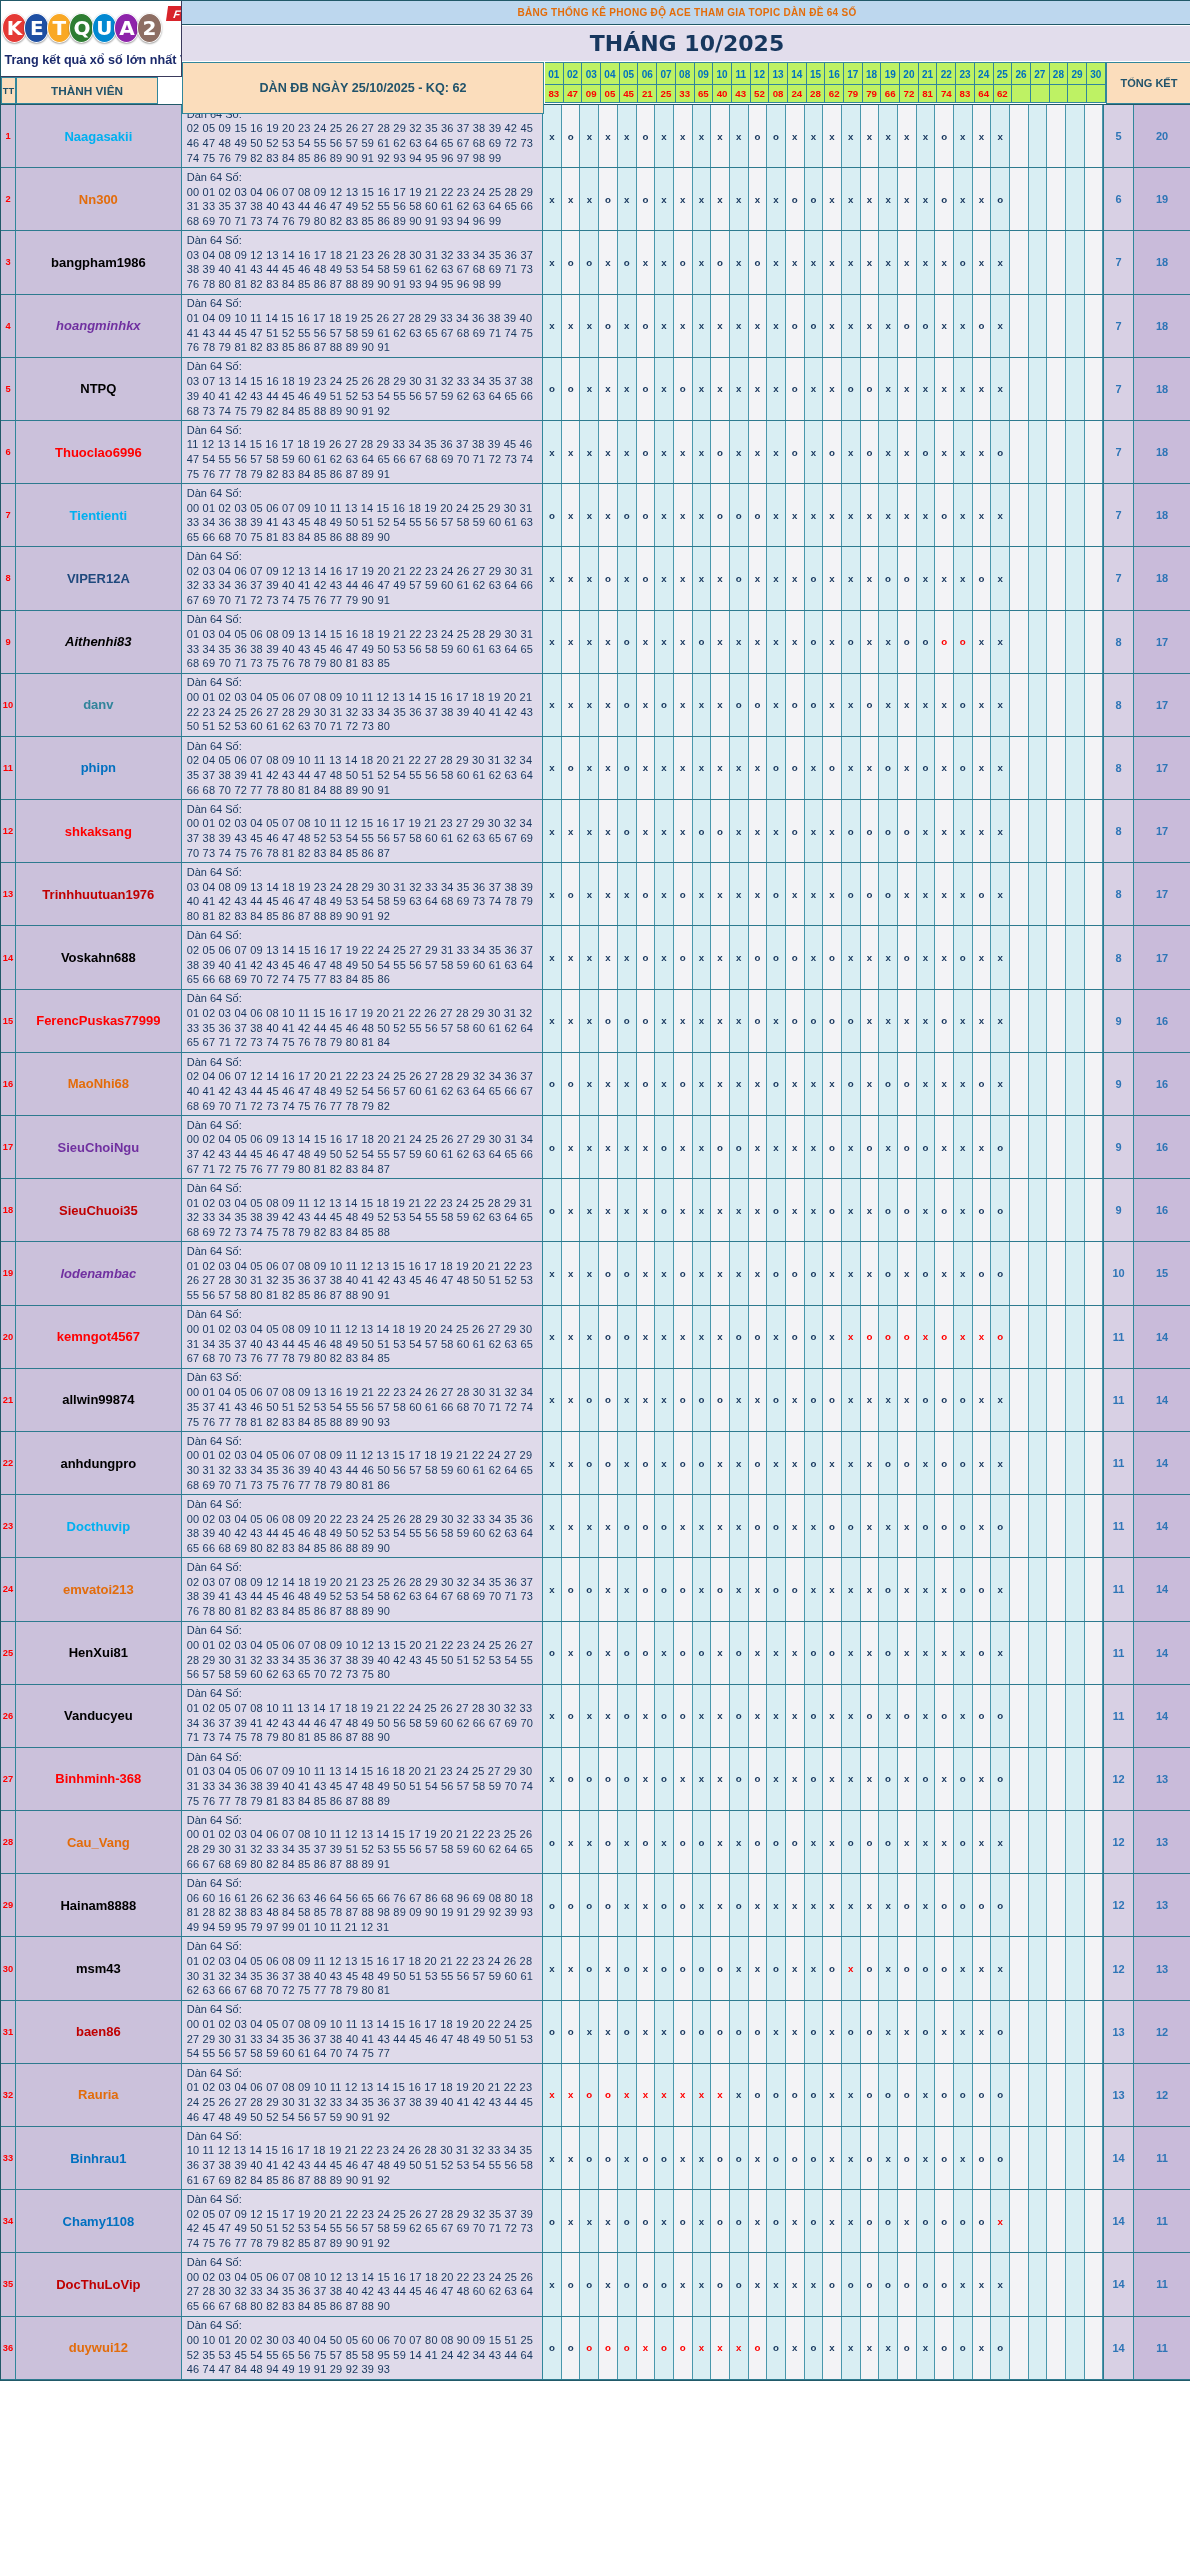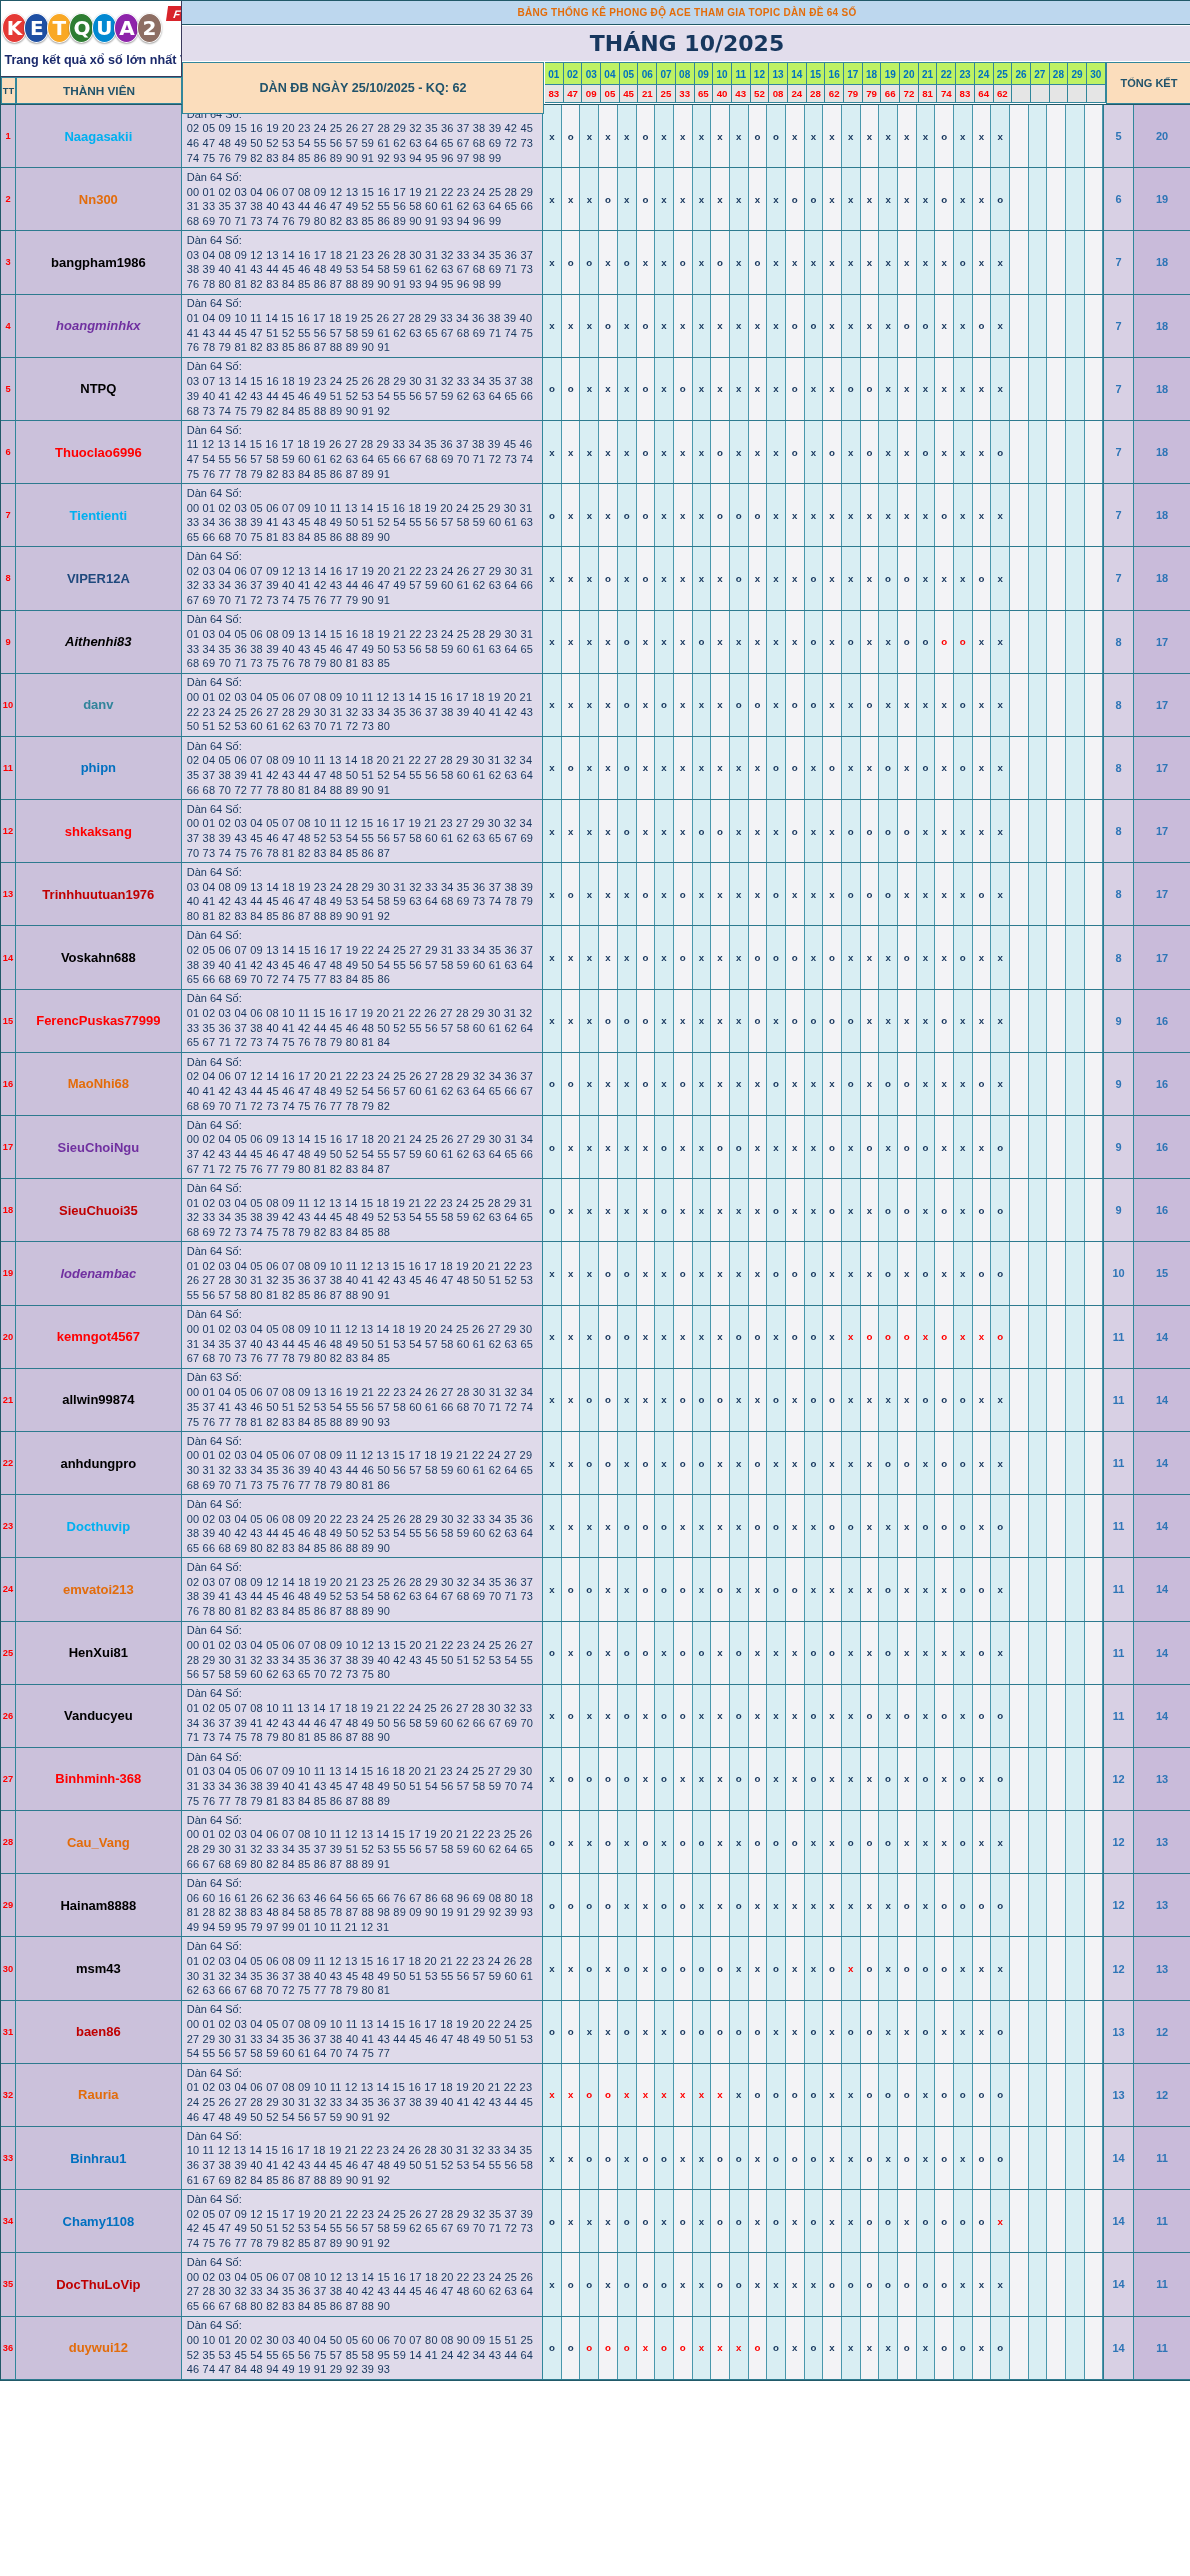--- a/index.html
+++ b/index.html
@@ -14,30 +14,30 @@
   .forum-badge { display:inline-block; background:#d8232a; color:#fff; font-style:italic; font-weight:bold; font-size:11px; letter-spacing:1.7px; padding:1.7px 6.7px; transform:skewX(-8deg); margin-left:5px; align-self:flex-start; margin-top:3.4px; }
   .tagline { font-size:12.6px; font-weight:bold; color:#1b2a6b; margin-top:1.7px; white-space:nowrap; }
 
   .banner1 { position:absolute; left:181px; top:0; width:1010px; height:23.6px; background:#bdd7ee; border-bottom:1.7px solid #215968; display:flex; align-items:center; justify-content:center; }
   .banner1 span { color:#e36c0a; font-weight:bold; font-size:10px; letter-spacing:0.3px; }
   .banner2 { position:absolute; left:181px; top:25px; width:1010px; height:35px; background:#e2ddec; display:flex; align-items:center; justify-content:center; }
   .banner2 span { color:#17375e; font-weight:bold; font-size:22px; font-family:"DejaVu Sans", sans-serif; }
 
   .hd-cell { position:absolute; background:#fbddbc; color:#21536b; font-weight:bold; display:flex; align-items:center; justify-content:center; border:0.8px solid #31869b; }
   #hd-tt      { left:0;    top:76px; width:15px;  height:27px; font-size:9.3px; }
-  #hd-member  { left:15px; top:76px; width:166px; height:27px; font-size:11.8px; }
+  #hd-member  { left:15px; top:76px; width:142px; height:27px; font-size:11.8px; }
   #hd-dan     { left:181px; top:61px; width:362px; height:52px; font-size:12.6px; }
   #hd-total   { left:1105px; top:61px; width:86px; height:42px; font-size:11px; }
 
   .day-strip { position:absolute; left:544px; width:561px; display:flex; }
   #day-numbers { top:61px; height:23px; }
   #day-results { top:83px; height:19.4px; }
   .day-strip .dcell { width:18.7px; border:0.8px solid #31869b; border-left:none; display:flex; align-items:center; justify-content:center; font-weight:bold; }
   #day-numbers .dcell { background:#bef264; color:#0070c0; font-size:10px; border-bottom:none; }
-  #day-results .dcell { background:#e5e5e5; color:#ff0000; font-size:9.7px; }
+  #day-results .dcell { background:#bef264; color:#ff0000; font-size:9.7px; }
 
   
   .grid-body { border-top:1.7px solid #215968; }
   .row { display:flex; border-bottom:1.7px solid #2d7a8f; align-items:stretch; }
   .c { border-right:0.8px solid #31869b; }
   .cell-tt { width:15px; background:#cbc1db; display:flex; align-items:center; justify-content:center; color:#ff0000; font-weight:bold; font-size:9.3px; }
   .cell-name { width:166px; background:#cbc1db; display:flex; align-items:center; justify-content:center; font-size:13px; font-weight:bold; text-align:center; padding:1.7px; }
   .cell-dan { width:362px; background:#dfdaea; padding:1.7px 1.7px 1.7px 5px; color:#17375e; font-size:11px; line-height:14.7px; }
   .dan-label { font-weight:normal; }
   .dan-nums { letter-spacing:0.2px; }

